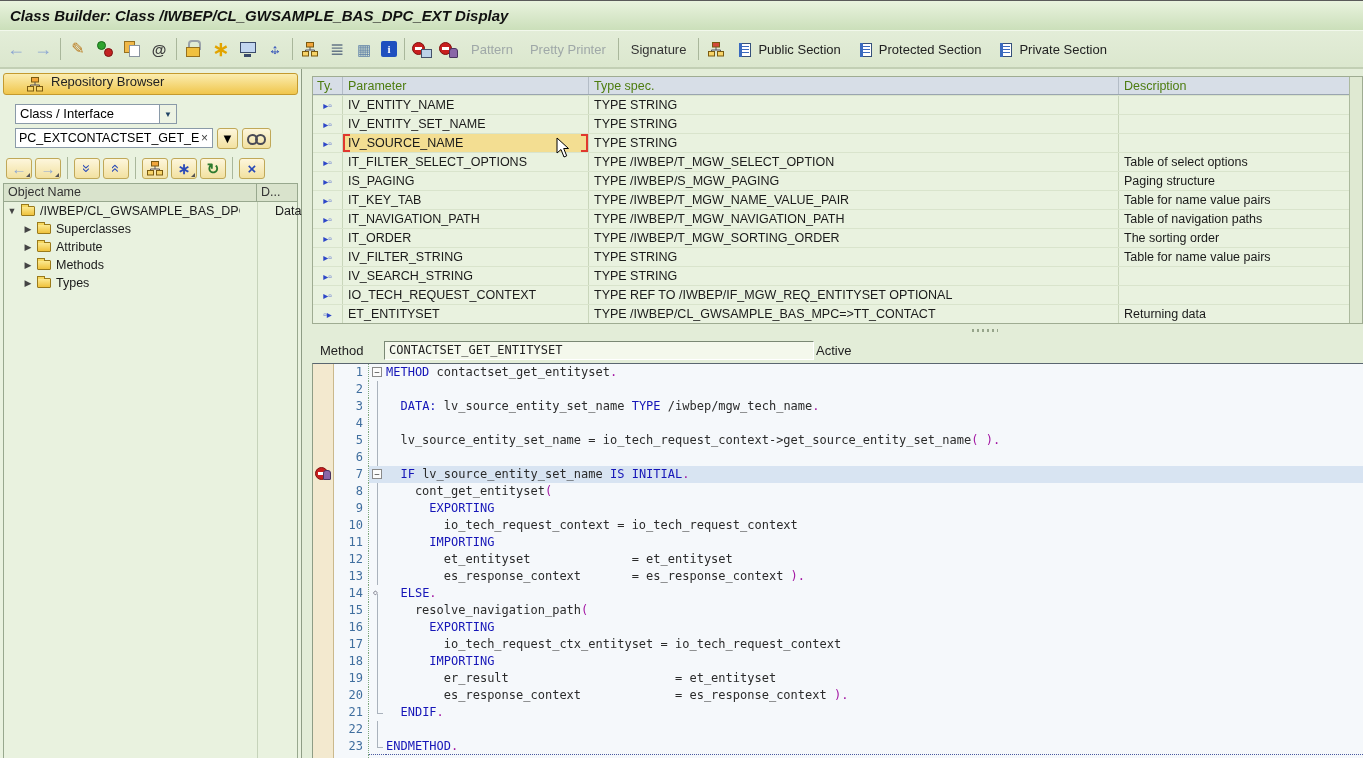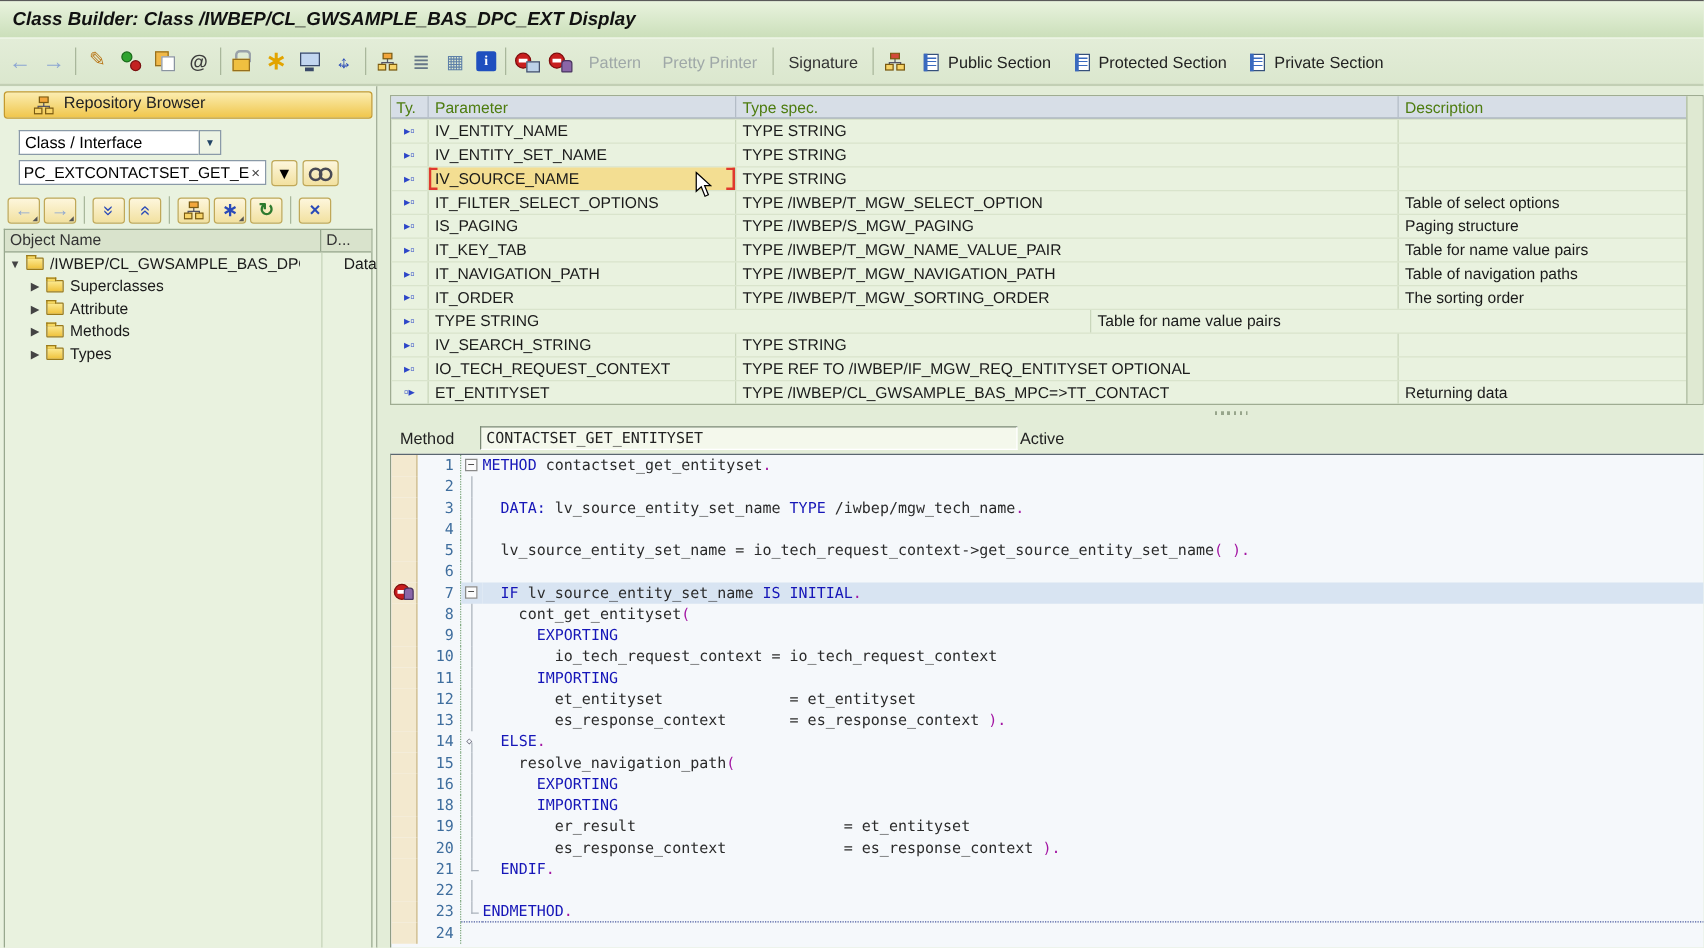--- a/index.html
+++ b/index.html
@@ -391,20 +391,21 @@
               <span class="tyico">▸▫</span>
             </div>
             <div class="c-par">IT_ORDER</div>
             <div class="c-typ">TYPE /IWBEP/T_MGW_SORTING_ORDER</div>
             <div class="c-desc">The sorting order</div>
           </div>
           <div class="pr">
             <div class="c-ty">
               <span class="tyico">▸▫</span>
             </div>
+            <div class="c-par">IV_FILTER_STRING</div>
             <div class="c-typ">TYPE STRING</div>
             <div class="c-desc">Table for name value pairs</div>
           </div>
           <div class="pr">
             <div class="c-ty">
               <span class="tyico">▸▫</span>
             </div>
             <div class="c-par">IV_SEARCH_STRING</div>
             <div class="c-typ">TYPE STRING</div>
             <div class="c-desc"></div>
@@ -534,20 +535,26 @@
           <div class="e-code"><span class="t-n">    resolve_navigation_path</span><span class="t-p">(</span></div>
         </div>
         <div class="eline">
           <div class="e-margin"></div>
           <div class="e-num">16</div>
           <div class="e-fold f-v"></div>
           <div class="e-code"><span class="t-n">      </span><span class="t-k">EXPORTING</span></div>
         </div>
         <div class="eline">
           <div class="e-margin"></div>
+          <div class="e-num">17</div>
+          <div class="e-fold f-v"></div>
+          <div class="e-code"><span class="t-n">        io_tech_request_ctx_entityset = io_tech_request_context</span></div>
+        </div>
+        <div class="eline">
+          <div class="e-margin"></div>
           <div class="e-num">18</div>
           <div class="e-fold f-v"></div>
           <div class="e-code"><span class="t-n">      </span><span class="t-k">IMPORTING</span></div>
         </div>
         <div class="eline">
           <div class="e-margin"></div>
           <div class="e-num">19</div>
           <div class="e-fold f-v"></div>
           <div class="e-code"><span class="t-n">        er_result                       = et_entityset</span></div>
         </div>

